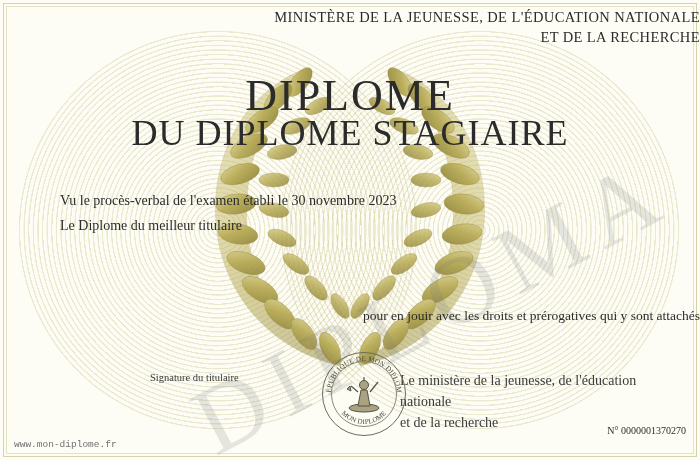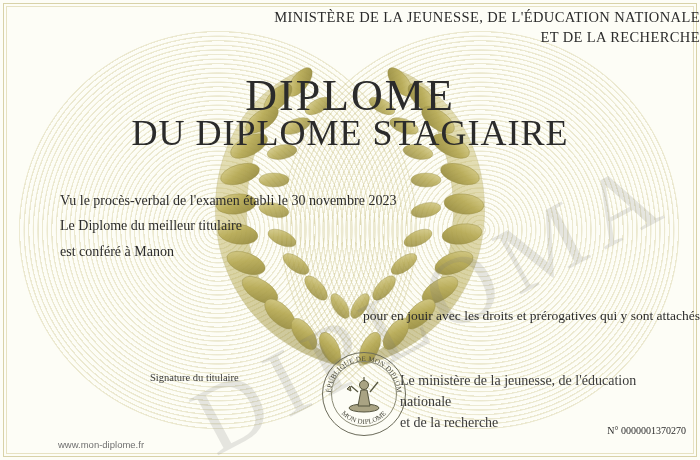--- a/index.html
+++ b/index.html
@@ -181,22 +181,21 @@
     transform: translate(-50%, -50%);
   }
 
   
   .footer-left {
     position: absolute;
     left: 14px;
     bottom: 10px;
     font-size: 9.5px;
     color: #707070;
-    font-family: Liberation Sans, sans-serif;
-    margin-left: 44px;
+    font-family: Liberation Mono, monospace;
   }
   .footer-right {
     position: absolute;
     right: 14px;
     bottom: 24px;
     font-size: 10px;
     color: #2b2b2b;
     font-family: "Liberation Serif", serif;
   }
 </style>
@@ -290,21 +289,20 @@
       <span class="l1">Ministère de la jeunesse, de l'éducation nationale</span>
       <span class="l2">et de la recherche</span>
     </div>
 
     <div class="title1">DIPLOME</div>
     <div class="title2">DU DIPLOME STAGIAIRE</div>
 
     <div class="body-block">
       <span class="line">Vu le procès-verbal de l'examen établi le 30 novembre 2023</span>
       <span class="line">Le Diplome du meilleur titulaire</span>
-      <span class="line">est conféré à Manon</span>
     </div>
 
     <div class="enjoy">pour en jouir avec les droits et prérogatives qui y sont attachés</div>
 
     <div class="sig-left">Signature du titulaire</div>
 
     <div class="sig-right">
       <span class="line">Le ministère de la jeunesse, de l'éducation nationale</span>
       <span class="line">et de la recherche</span>
     </div>

